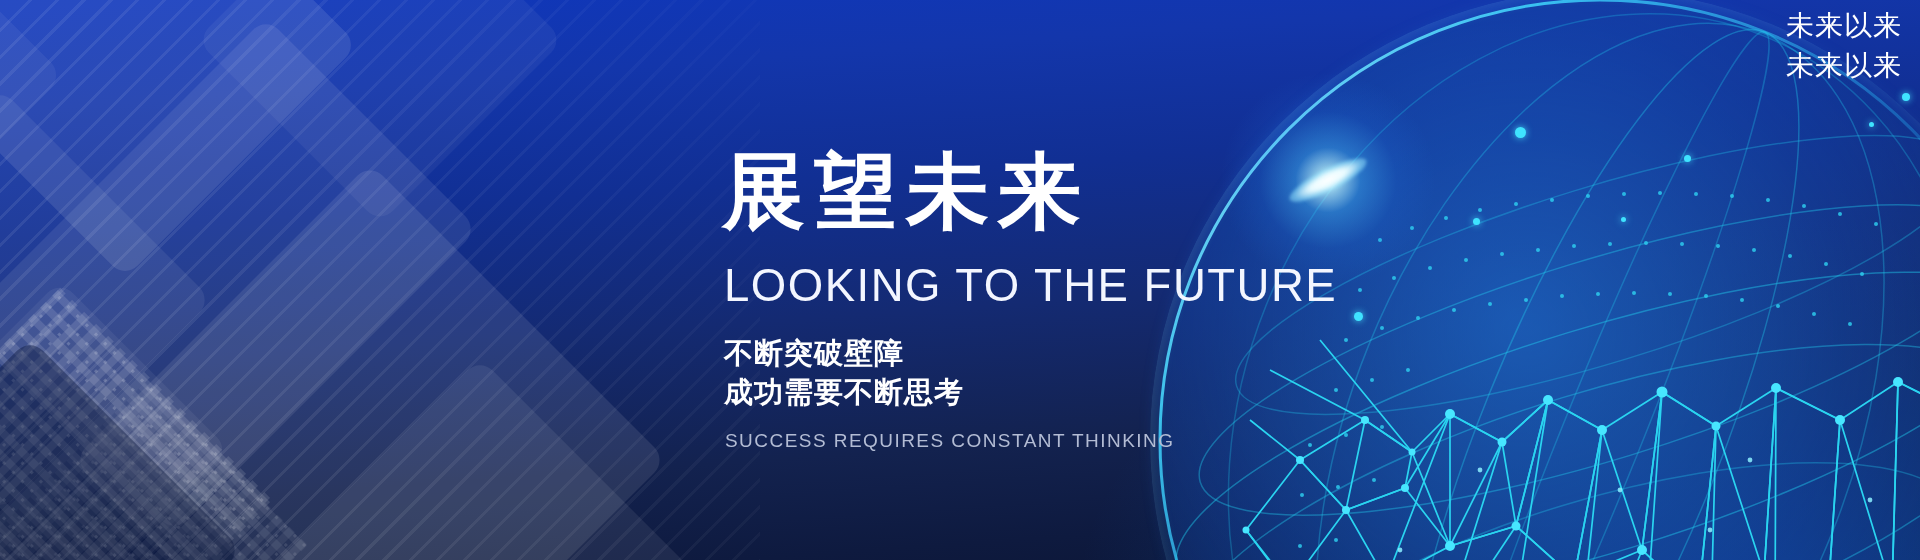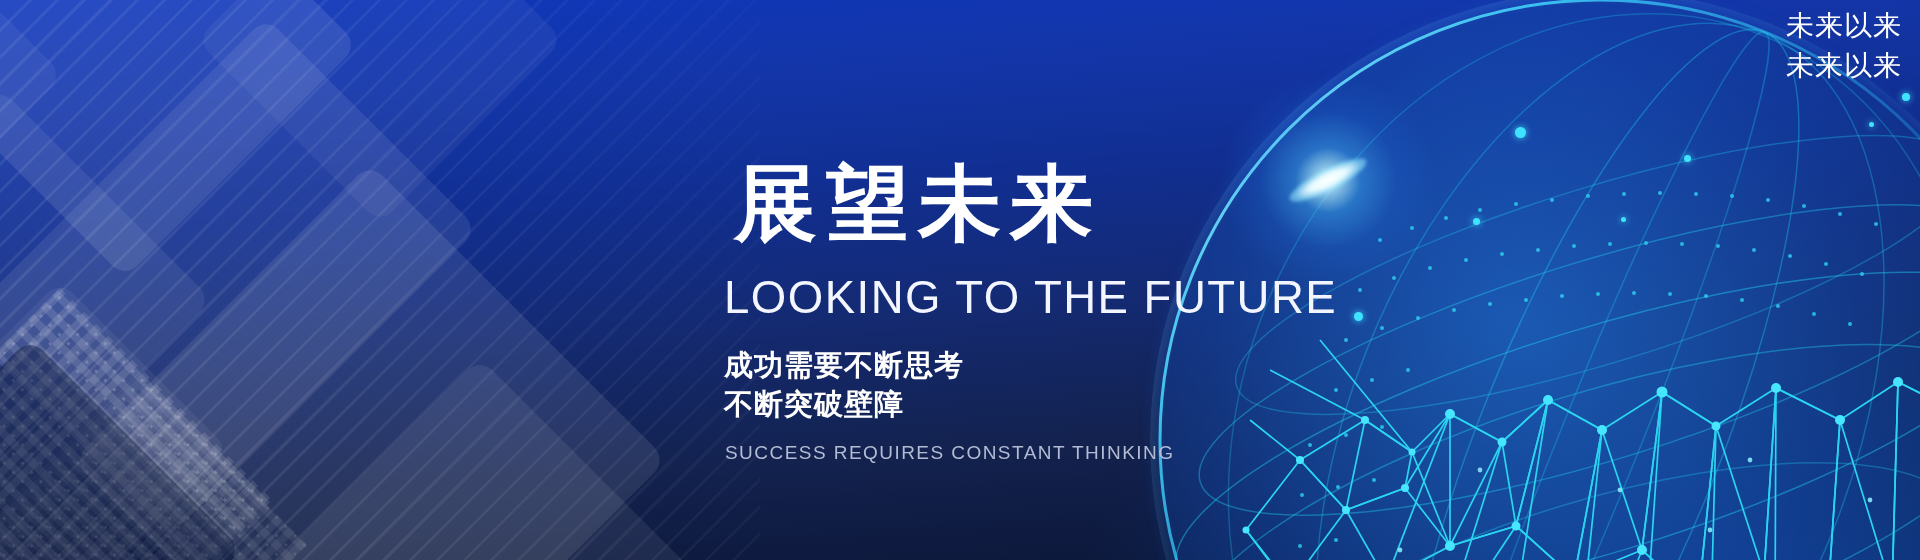--- a/index.html
+++ b/index.html
@@ -137,21 +137,21 @@
     left: 722px;
     top: 150px;
     width: 620px;
   }
   .title-cn {
     font-size: 83px;
     line-height: 1;
     font-weight: bold;
     color: #ffffff;
     letter-spacing: 9px;
-    margin: 12px;
+    margin: 0;
     white-space: nowrap;
   }
   .title-en {
     font-size: 47px;
     line-height: 1;
     font-weight: 300;
     color: #f3f6ff;
     letter-spacing: 1.5px;
     margin: 28px 0 0 2px;
     white-space: nowrap;
@@ -399,22 +399,22 @@
   <div class="spark" style="left:1473px; top:218px; width:7px; height:7px;"></div>
   <div class="spark" style="left:1621px; top:217px; width:5px; height:5px;"></div>
   <div class="spark" style="left:1902px; top:93px; width:8px; height:8px;"></div>
   <div class="spark" style="left:1869px; top:122px; width:5px; height:5px;"></div>
 
   <div class="text-block">
     <h1 class="title-cn">展望未来</h1>
     <div class="title-en">LOOKING TO THE FUTURE</div>
 
     <div class="sub-cn">
+      <div>不断突破壁障</div>
       <div>成功需要不断思考</div>
-      <div>不断突破壁障</div>
     </div>
 
     <div class="sub-en">
       <div>SUCCESS REQUIRES CONSTANT THINKING</div>
     </div>
   </div>
 
   <div class="corner-slogan">
     <div>未来以来</div>
     <div>未来以来</div>

